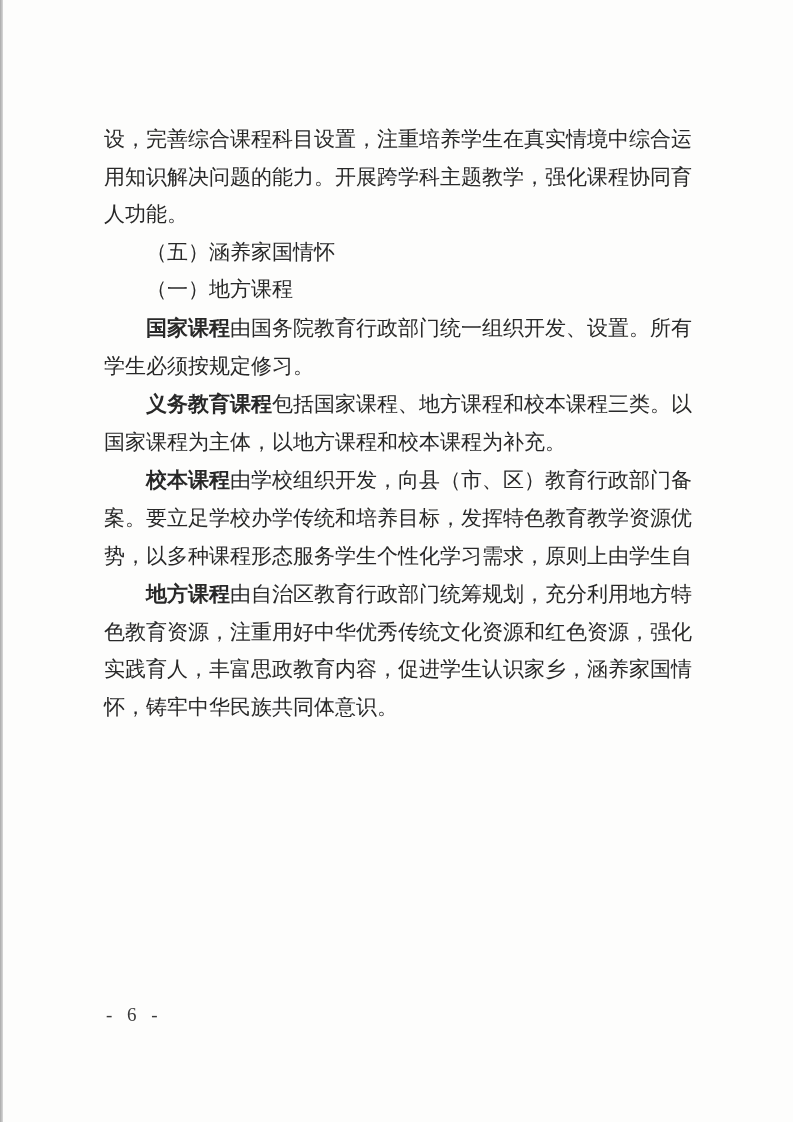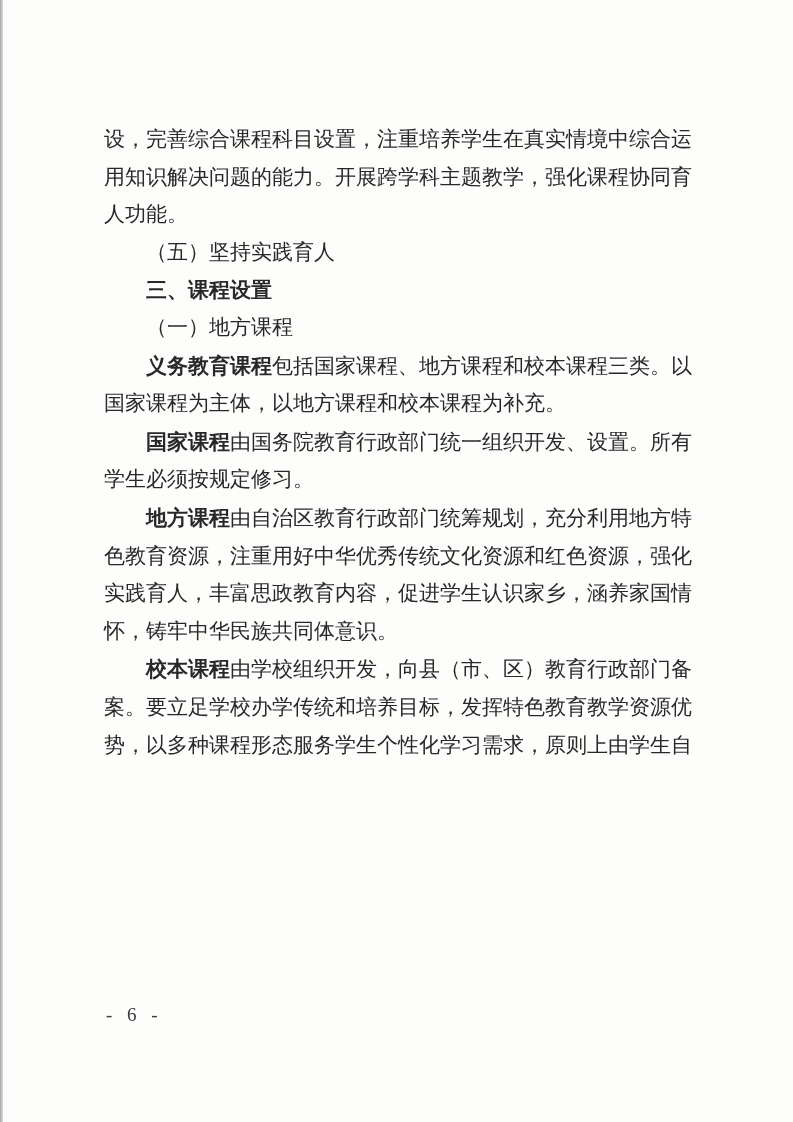--- a/index.html
+++ b/index.html
@@ -63,38 +63,37 @@
 </style>
 </head>
 <body>
 
 <div class="page">
   <div class="edge-left"></div>
 
   <div class="content">
     <p class="no-indent">设，完善综合课程科目设置，注重培养学生在真实情境中综合运用知识解决问题的能力。开展跨学科主题教学，强化课程协同育人功能。</p>
 
-    <p class="subheading">（五）坚持实践育人</p>
+    <p class="subheading">（五）涵养家国情怀</p>
 
 
-    <p class="heading">三、课程设置</p>
 
     <p class="subheading">（一）地方课程</p>
+
+    <p>
+      <span class="lead">国家课程</span><span>由国务院教育行政部门统一组织开发、设置。所有学生必须按规定修习。</span>
+    </p>
 
     <p>
       <span class="lead">义务教育课程</span><span>包括国家课程、地方课程和校本课程三类。以国家课程为主体，以地方课程和校本课程为补充。</span>
     </p>
 
     <p>
-      <span class="lead">国家课程</span><span>由国务院教育行政部门统一组织开发、设置。所有学生必须按规定修习。</span>
+      <span class="lead">校本课程</span><span>由学校组织开发，向县（市、区）教育行政部门备案。要立足学校办学传统和培养目标，发挥特色教育教学资源优势，以多种课程形态服务学生个性化学习需求，原则上由学生自</span>
     </p>
 
     <p>
       <span class="lead">地方课程</span><span>由自治区教育行政部门统筹规划，充分利用地方特色教育资源，注重用好中华优秀传统文化资源和红色资源，强化实践育人，丰富思政教育内容，促进学生认识家乡，涵养家国情怀，铸牢中华民族共同体意识。</span>
-    </p>
-
-    <p>
-      <span class="lead">校本课程</span><span>由学校组织开发，向县（市、区）教育行政部门备案。要立足学校办学传统和培养目标，发挥特色教育教学资源优势，以多种课程形态服务学生个性化学习需求，原则上由学生自</span>
     </p>
   </div>
 
   <div class="pagenum">- 6 -</div>
 </div>
 
 </body></html>

